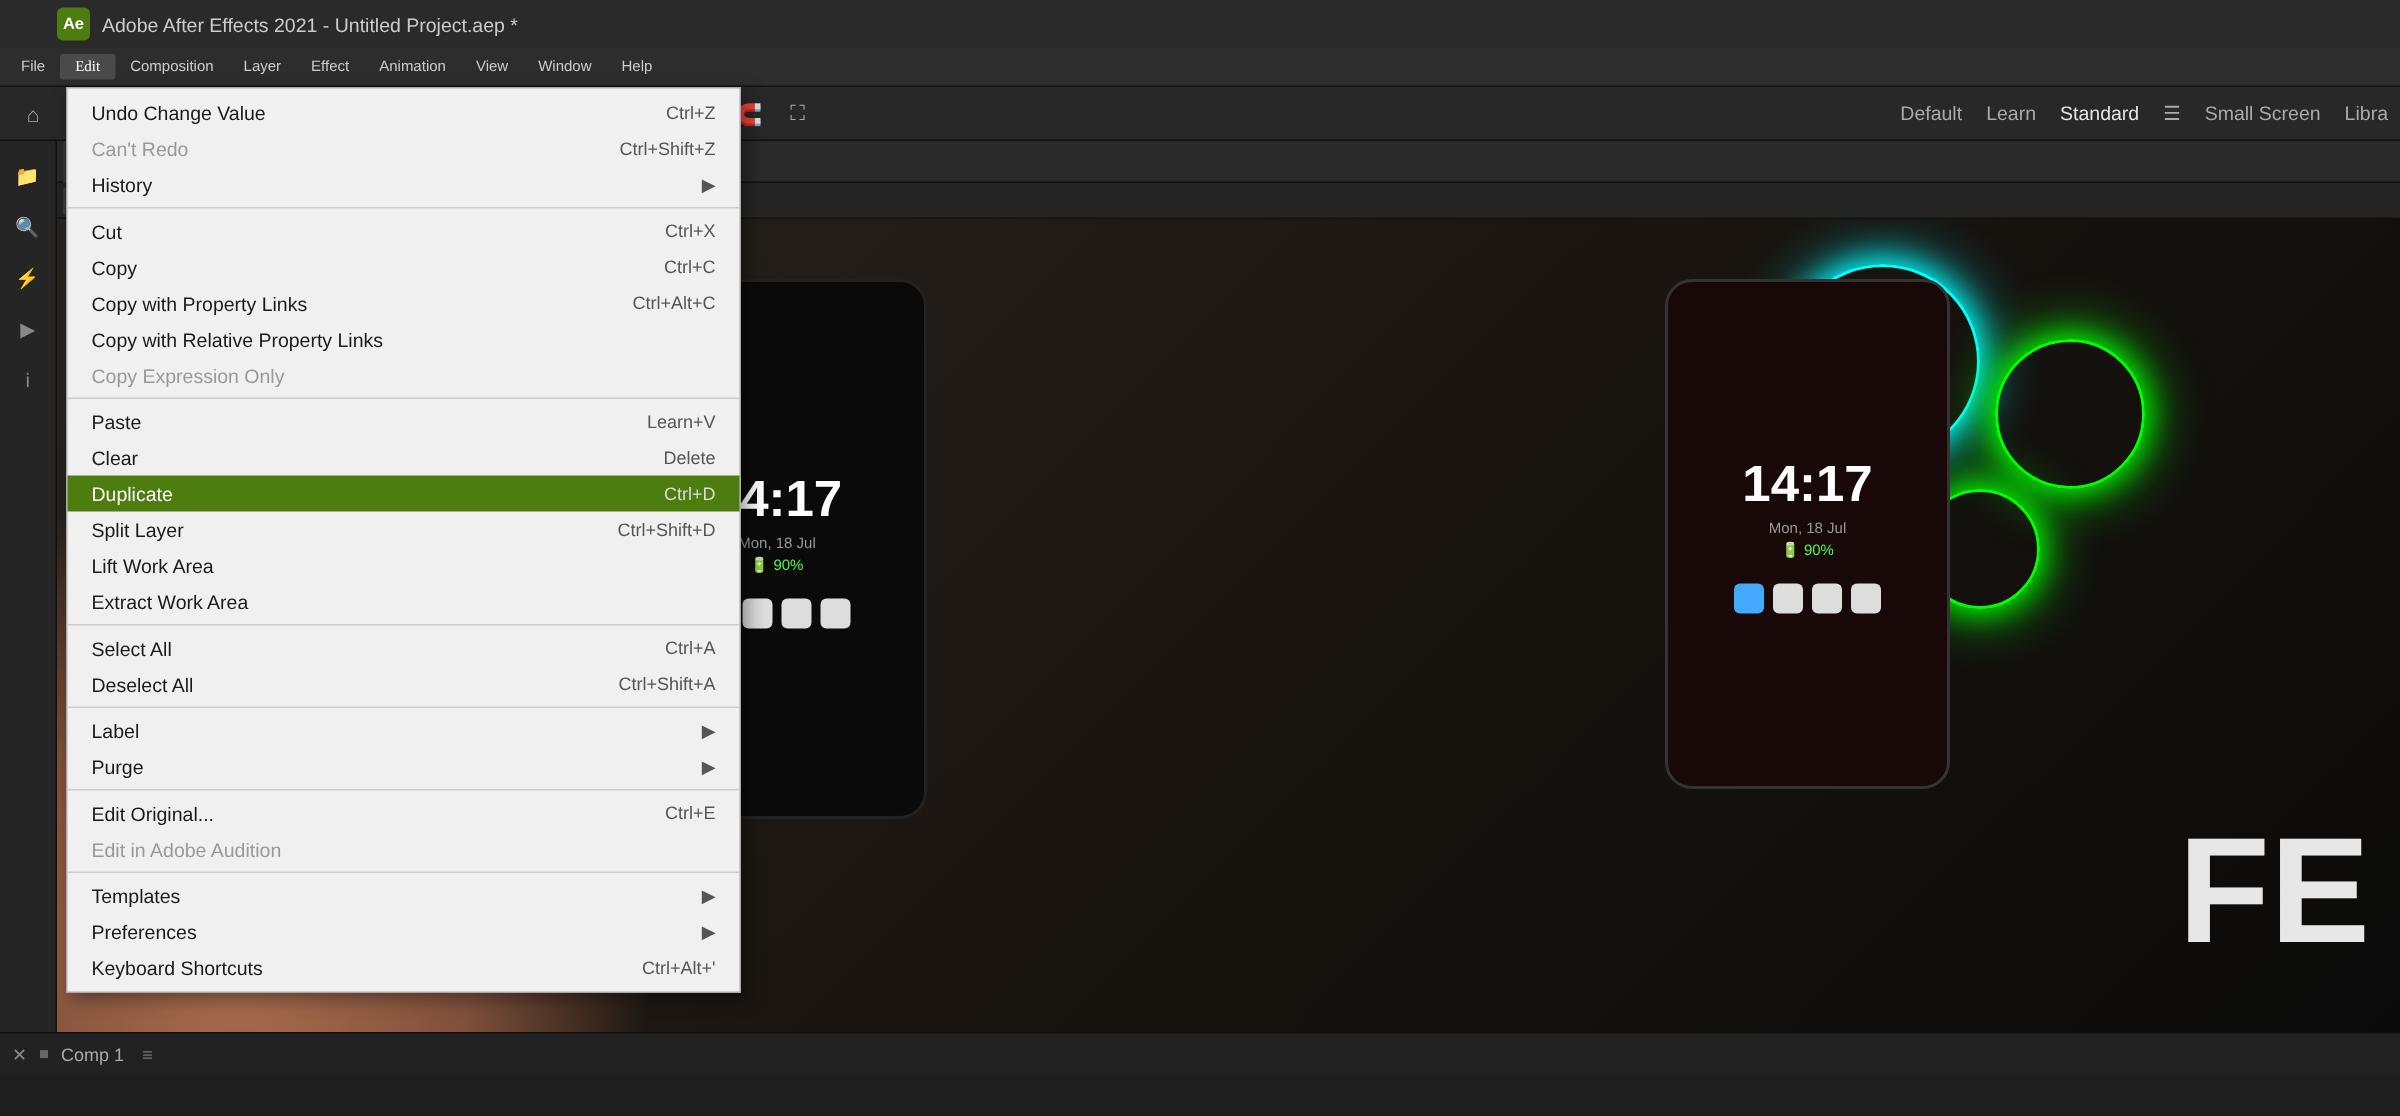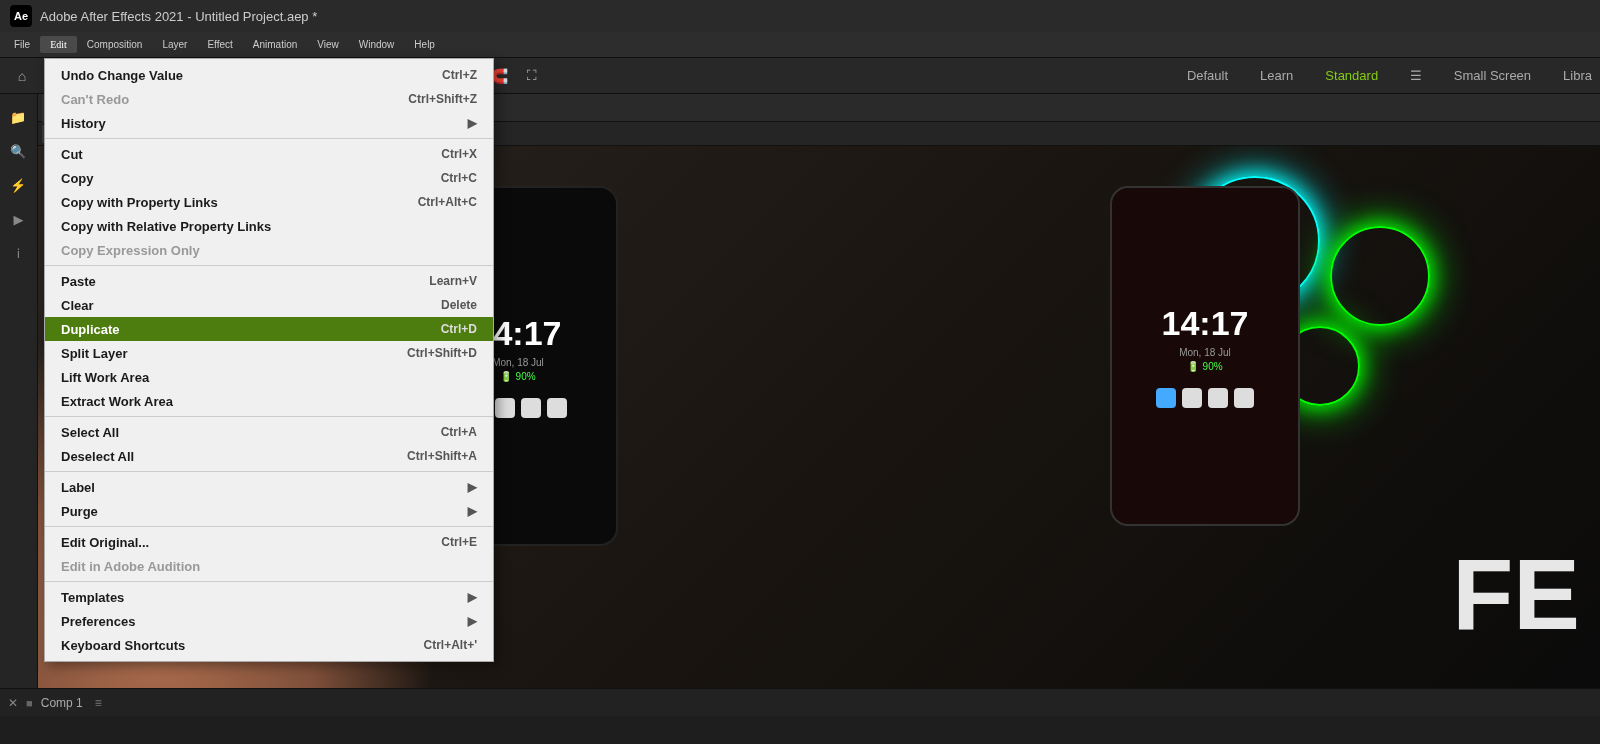--- a/index.html
+++ b/index.html
@@ -19,29 +19,30 @@
       height: 32px;
       background: #2a2a2a;
       display: flex;
       align-items: center;
       padding: 0 10px;
       gap: 8px;
     }
     #ae-logo {
       width: 22px;
       height: 22px;
-      background: #000000;
+      background: #4d7c0f;
       border-radius: 4px;
       display: flex;
       align-items: center;
       justify-content: center;
       font-weight: bold;
       font-size: 11px;
       color: #fff;
       flex-shrink: 0;
+      margin-left: 28px;
     }
 
     
     #menubar {
       height: 26px;
       background: #2d2d2d;
       display: flex;
       align-items: center;
       padding: 0 4px;
       border-bottom: 1px solid #111;
@@ -80,26 +81,26 @@
     .toolbar-separator {
       width: 1px;
       height: 20px;
       background: #444;
       margin: 0 4px;
     }
     #workspace-area {
       margin-left: auto;
       display: flex;
       align-items: center;
-      gap: 32px;
+      gap: 16px;
       color: #aaa;
       font-size: 13px;
     }
     #workspace-standard {
-      color: #84cc16;
+      color: #e5e5e5;
     }
 
     
     #main {
       display: flex;
       height: calc(744px - 32px - 26px - 36px - 28px - 28px);
     }
 
     
     #left-sidebar {
@@ -256,21 +257,20 @@
     .tl-close { color: #888; cursor: pointer; font-size: 12px; }
     .tl-label { font-size: 12px; color: #aaa; }
 
     
     #dropdown-overlay {
       position: fixed;
       top: 0; left: 0;
       width: 1600px; height: 620px;
       z-index: 100;
       pointer-events: none;
-      font-weight: bold;
     }
     #edit-menu {
       position: absolute;
       top: 58px;
       left: 44px;
       width: 450px;
       background: #f0f0f0;
       border: 1px solid #aaa;
       box-shadow: 4px 4px 12px rgba(0,0,0,0.4);
       padding: 4px 0;

